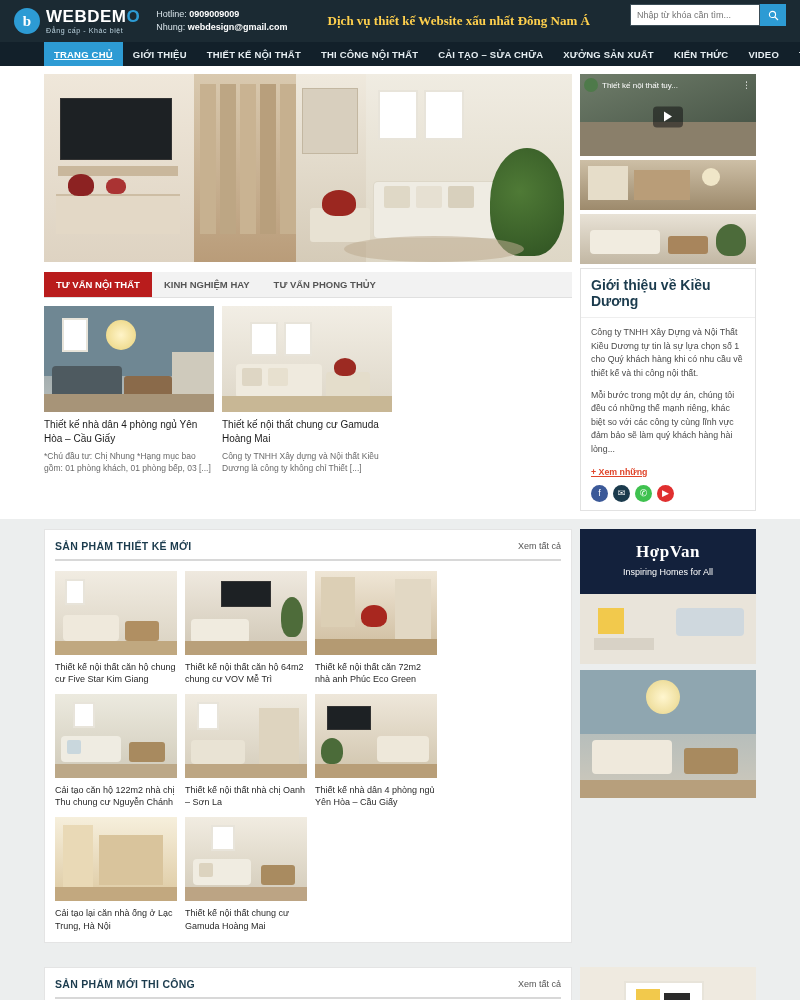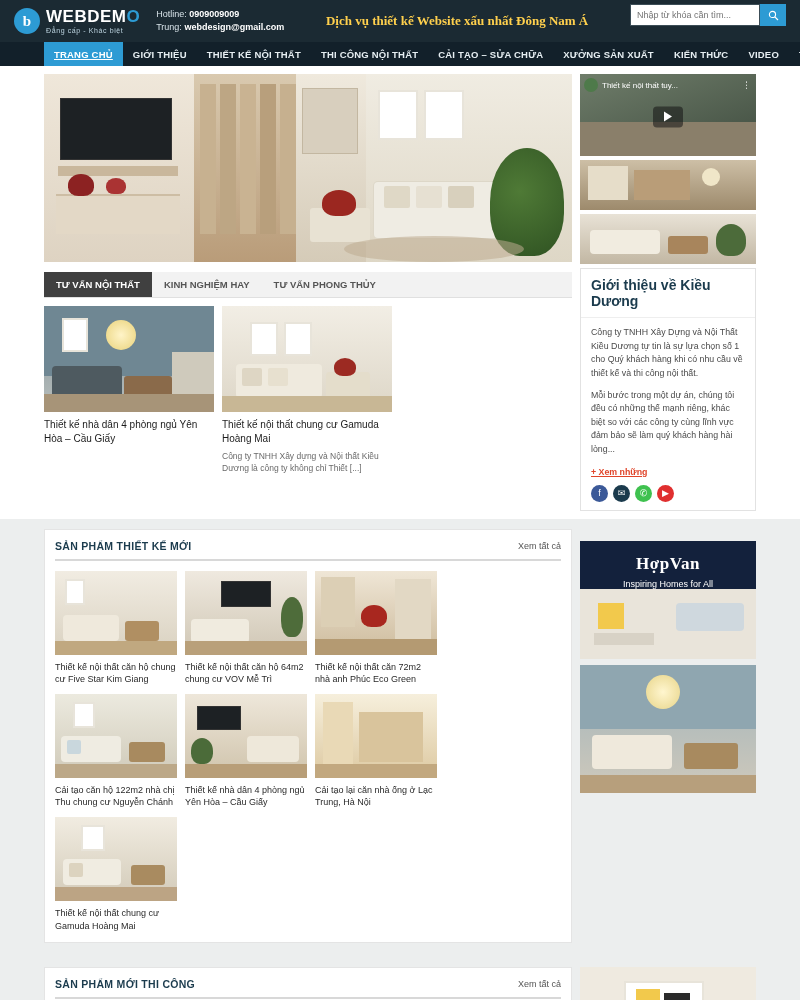--- a/index.html
+++ b/index.html
@@ -89,21 +89,21 @@
     display: block;
   }
   .side-img { width: 176px; height: 50px; margin-bottom: 4px; position: relative; overflow: hidden; }
 
   
   .tabs { display: flex; background: #f2f2f2; border-bottom: 1px solid #e0e0e0; }
   .tabs .tab {
     padding: 7px 12px; font-size: 9.5px; font-weight: bold;
     text-transform: uppercase; color: #555; cursor: pointer;
   }
-  .tabs .tab.active { background: #404040; color: #fff; }
+  .tabs .tab.active { background: #b91c1c; color: #fff; }
 
   .cards { display: flex; gap: 8px; padding-top: 8px; }
   .card { width: 170px; }
   .card .thumb { width: 170px; height: 106px; overflow: hidden; position: relative; }
   .card h4 {
     font-size: 10px; font-weight: normal; line-height: 1.4; margin: 6px 0 4px;
     color: #1c1c1c;
   }
   .card p { font-size: 8.5px; color: #6a6a6a; line-height: 1.45; }
 
@@ -137,21 +137,21 @@
 
   .grid4 { display: flex; flex-wrap: wrap; gap: 8px; }
   .g-item { width: 122px; }
   .g-item .thumb { width: 122px; height: 84px; overflow: hidden; position: relative; }
   .g-item h4 {
     font-size: 9px; font-weight: normal; line-height: 1.4; margin-top: 6px; color: #2a2a2a;
   }
 
   .ad { width: 176px; }
   .ad-top {
-    height: 118px; background: #13213c; color: #fff; position: relative; overflow: hidden; margin-top: 12px;
+    height: 135px; background: #13213c; color: #fff; position: relative; overflow: hidden;
   }
   .ad-top .brand {
     position: absolute; top: 13px; left: 0; right: 0; text-align: center;
     font-family: "Liberation Serif", serif; font-size: 17px; font-weight: bold;
     letter-spacing: .5px;
   }
   .ad-top .tag {
     position: absolute; top: 38px; left: 0; right: 0; text-align: center; font-size: 9px;
   }
   .ad-img { width: 176px; height: 128px; margin-top: 6px; overflow: hidden; position: relative; }
@@ -178,21 +178,21 @@
   <div class="topbar">
     <div class="logo-wrap">
       <div class="logo-mark">b</div>
       <div class="logo-text">
         <div class="logo-main"><span>WEBDEM</span><span class="o">O</span></div>
         <div class="logo-sub">Đẳng cấp - Khác biệt</div>
       </div>
     </div>
     <div class="contact">
       <div><span>Hotline:</span> <b>0909009009</b></div>
-      <div><span>Trung:</span> <b>webdesign@gmail.com</b></div>
+      <div><span>Nhung:</span> <b>webdesign@gmail.com</b></div>
     </div>
     <div class="slogan">Dịch vụ thiết kế Website xấu nhất Đông Nam Á</div>
     <div class="search-box">
       <input placeholder="Nhập từ khóa cần tìm..." style="">
       <button class="search-btn">
         <svg width="11" height="11" viewBox="0 0 16 16">
           <circle cx="6.5" cy="6.5" r="4.5" fill="none" stroke="#fff" stroke-width="1.6"></circle>
           <line x1="10" y1="10" x2="14.5" y2="14.5" stroke="#fff" stroke-width="1.8"></line>
         </svg>
       </button>
@@ -260,20 +260,21 @@
                 <div class="room" style="background:linear-gradient(180deg,#7d8e96,#b9bfbd)"></div>
                 <div class="ph" style="left:0;top:0;width:170px;height:70px;background:#6f8793"></div>
                 <div class="frame" style="left:18px;top:12px;width:26px;height:34px"></div>
                 <div class="lamp" style="left:62px;top:14px;width:30px;height:30px;background:radial-gradient(circle,#fff4c8,#e9d27a)"></div>
                 <div class="sofa" style="left:8px;top:60px;width:70px;height:34px;background:#4e5a60"></div>
                 <div class="table" style="left:80px;top:70px;width:48px;height:24px;background:#8a6a4a"></div>
                 <div class="ph" style="left:128px;top:46px;width:42px;height:60px;background:#cfcabc"></div>
                 <div class="floor" style="height:18px;background:#a79478"></div>
               </div>
               <h4>Thiết kế nhà dân 4 phòng ngủ Yên Hòa – Cầu Giấy</h4>
+              <p>*Chú đầu tư: Chị Nhung *Hạng mục bao gồm: 01 phòng khách, 01 phòng bếp, 03 [...]</p>
             </div>
 
             <div class="card">
               <div class="thumb">
                 <div class="room" style="background:linear-gradient(180deg,#f2eee5,#ddd6c7)"></div>
                 <div class="frame" style="left:28px;top:16px;width:28px;height:34px"></div>
                 <div class="frame" style="left:62px;top:16px;width:28px;height:34px"></div>
                 <div class="sofa" style="left:14px;top:58px;width:86px;height:34px;background:#efeade"></div>
                 <div class="pillow" style="left:20px;top:62px;width:20px;height:18px;background:#ded6c4"></div>
                 <div class="pillow" style="left:46px;top:62px;width:20px;height:18px;background:#e7e0cf"></div>
@@ -383,20 +384,30 @@
                 <div class="room" style="background:linear-gradient(180deg,#eceadf,#cfc9b8)"></div>
                 <div class="sofa" style="left:6px;top:42px;width:60px;height:26px;background:#efece2"></div>
                 <div class="pillow" style="left:12px;top:46px;width:14px;height:14px;background:#c9d7dd"></div>
                 <div class="table" style="left:74px;top:48px;width:36px;height:20px;background:#a88a5f"></div>
                 <div class="frame" style="left:18px;top:8px;width:22px;height:26px"></div>
                 <div class="floor" style="height:14px;background:#bca888"></div>
               </div>
               <h4>Cải tạo căn hộ 122m2 nhà chị Thu chung cư Nguyễn Chánh</h4>
             </div>
 
+            <div class="g-item">
+              <div class="thumb">
+                <div class="room" style="background:linear-gradient(180deg,#f0ebe0,#d4ccba)"></div>
+                <div class="frame" style="left:12px;top:8px;width:22px;height:28px"></div>
+                <div class="sofa" style="left:6px;top:46px;width:54px;height:24px;background:#e9e3d4"></div>
+                <div class="ph" style="left:74px;top:14px;width:40px;height:56px;background:#ded4bf"></div>
+                <div class="floor" style="height:14px;background:#bda683"></div>
+              </div>
+              <h4>Thiết kế nội thất nhà chị Oanh – Sơn La</h4>
+            </div>
 
             <div class="g-item">
               <div class="thumb">
                 <div class="room" style="background:linear-gradient(180deg,#eee7da,#cfc3ab)"></div>
                 <div class="tv" style="left:12px;top:12px;width:44px;height:24px"></div>
                 <div class="sofa" style="left:62px;top:42px;width:52px;height:26px;background:#eee8da"></div>
                 <div class="plant" style="left:6px;top:44px;width:22px;height:26px;background:#4b6b39"></div>
                 <div class="floor" style="height:14px;background:#b89e78"></div>
               </div>
               <h4>Thiết kế nhà dân 4 phòng ngủ Yên Hòa – Cầu Giấy</h4>

